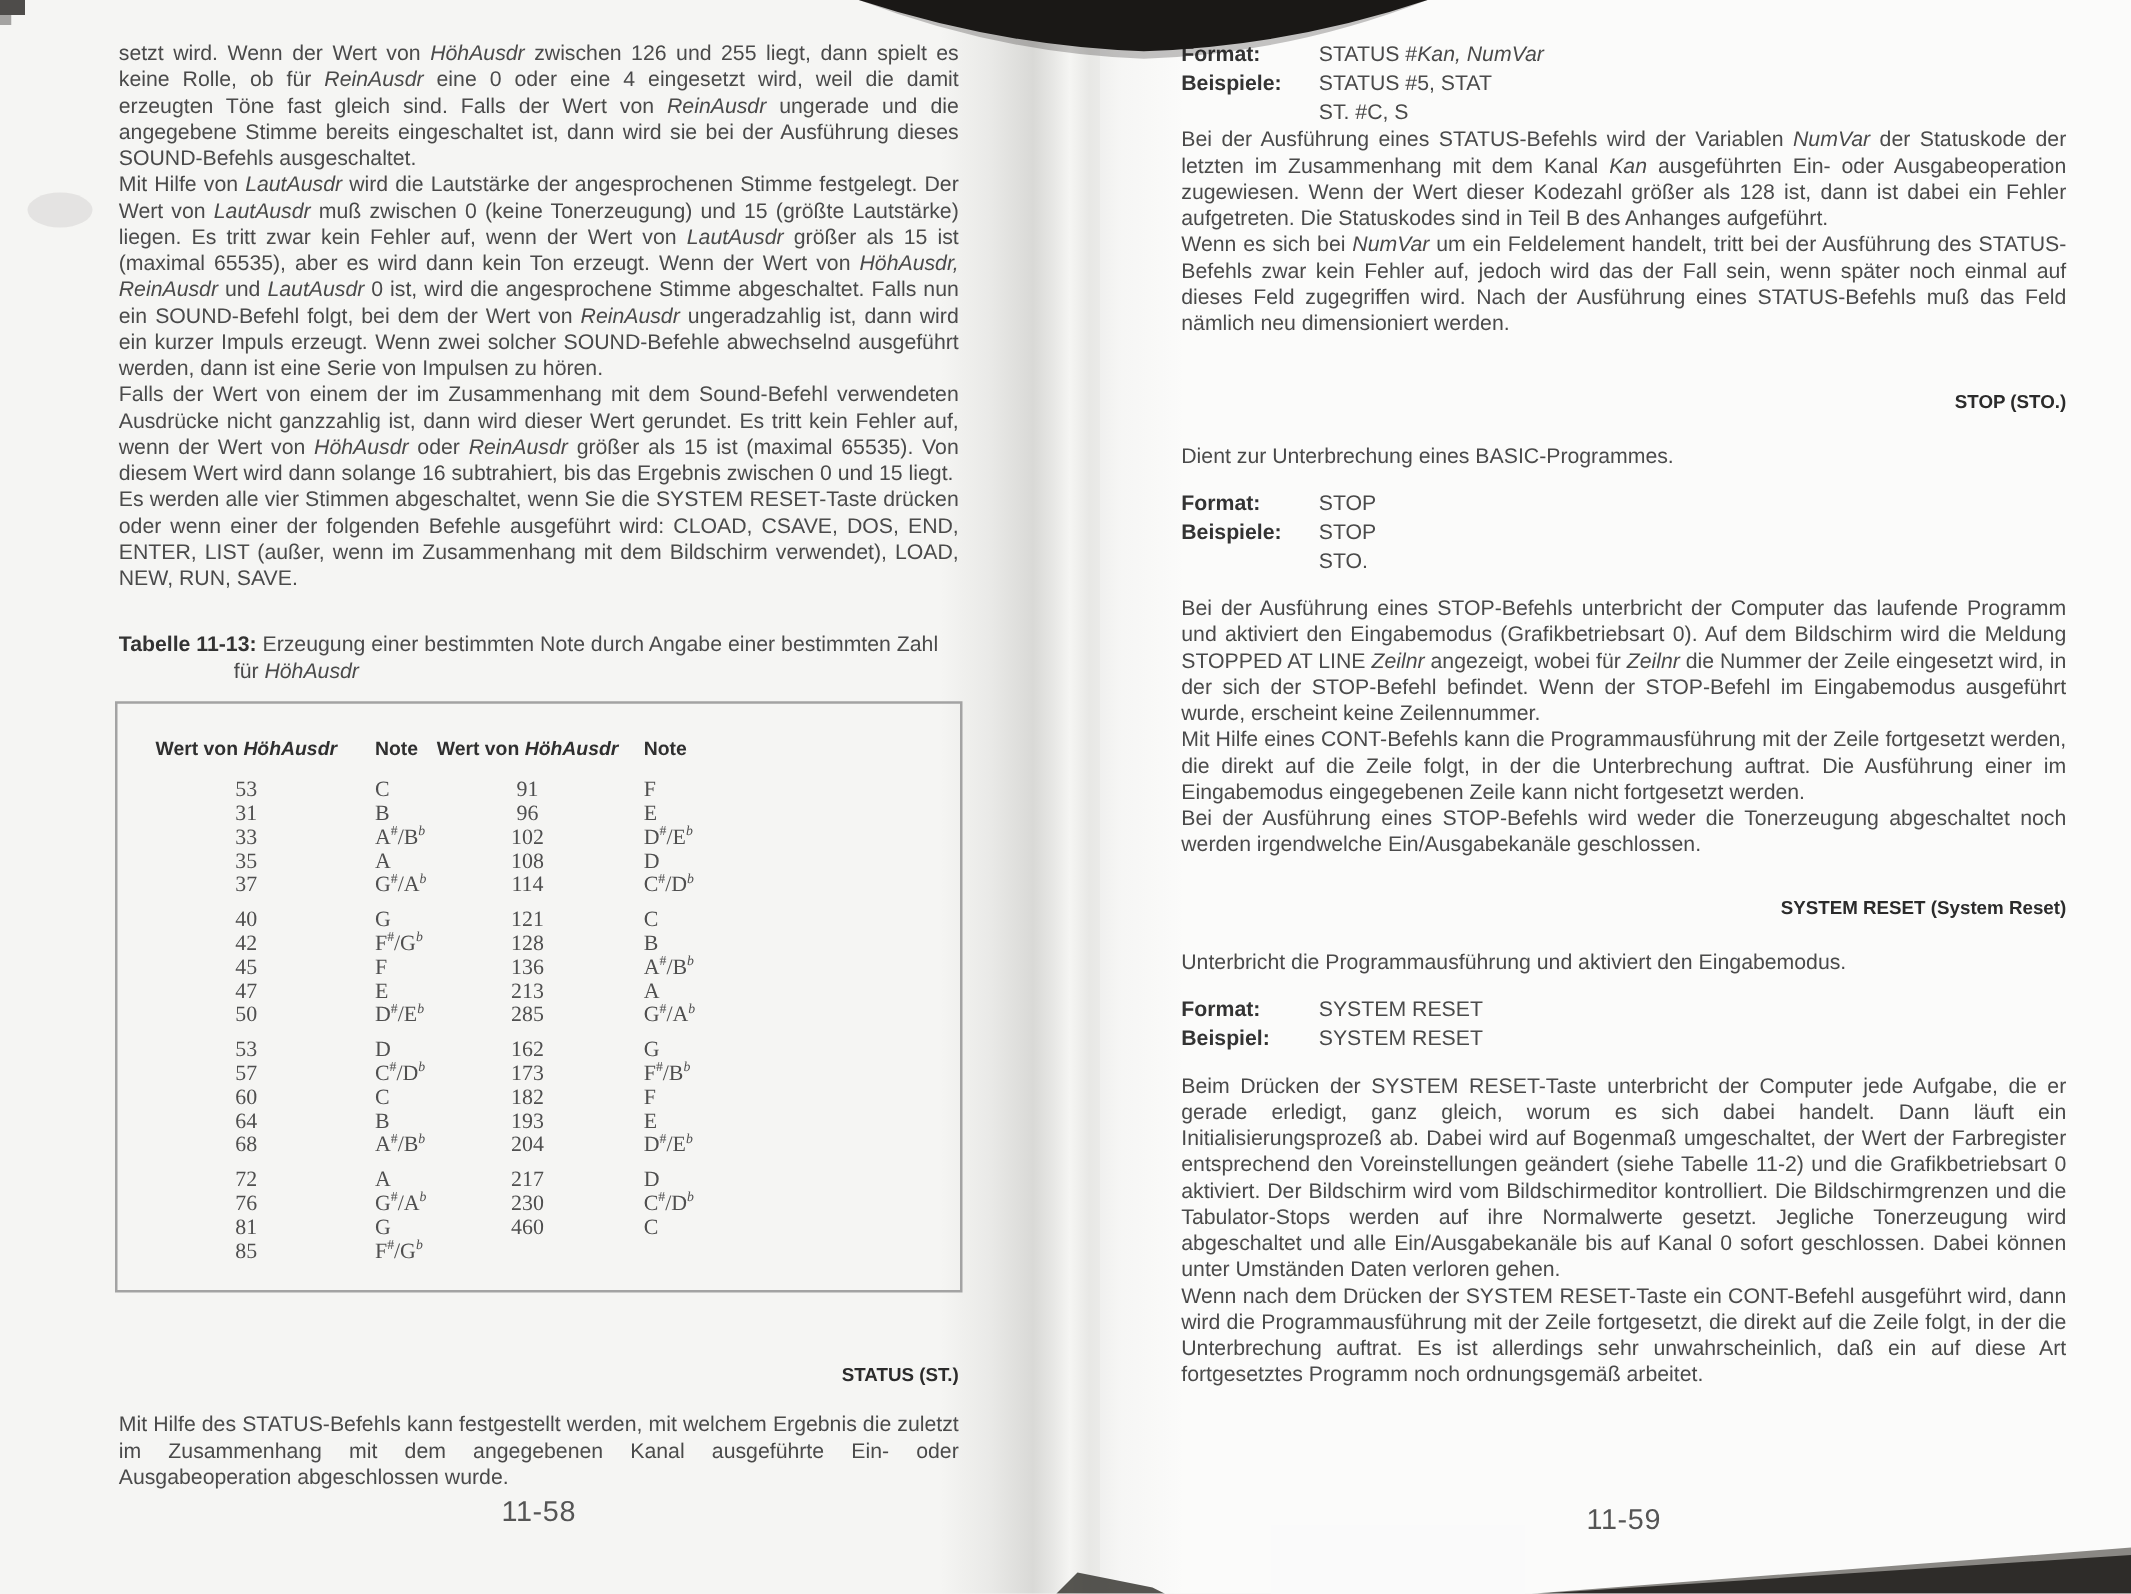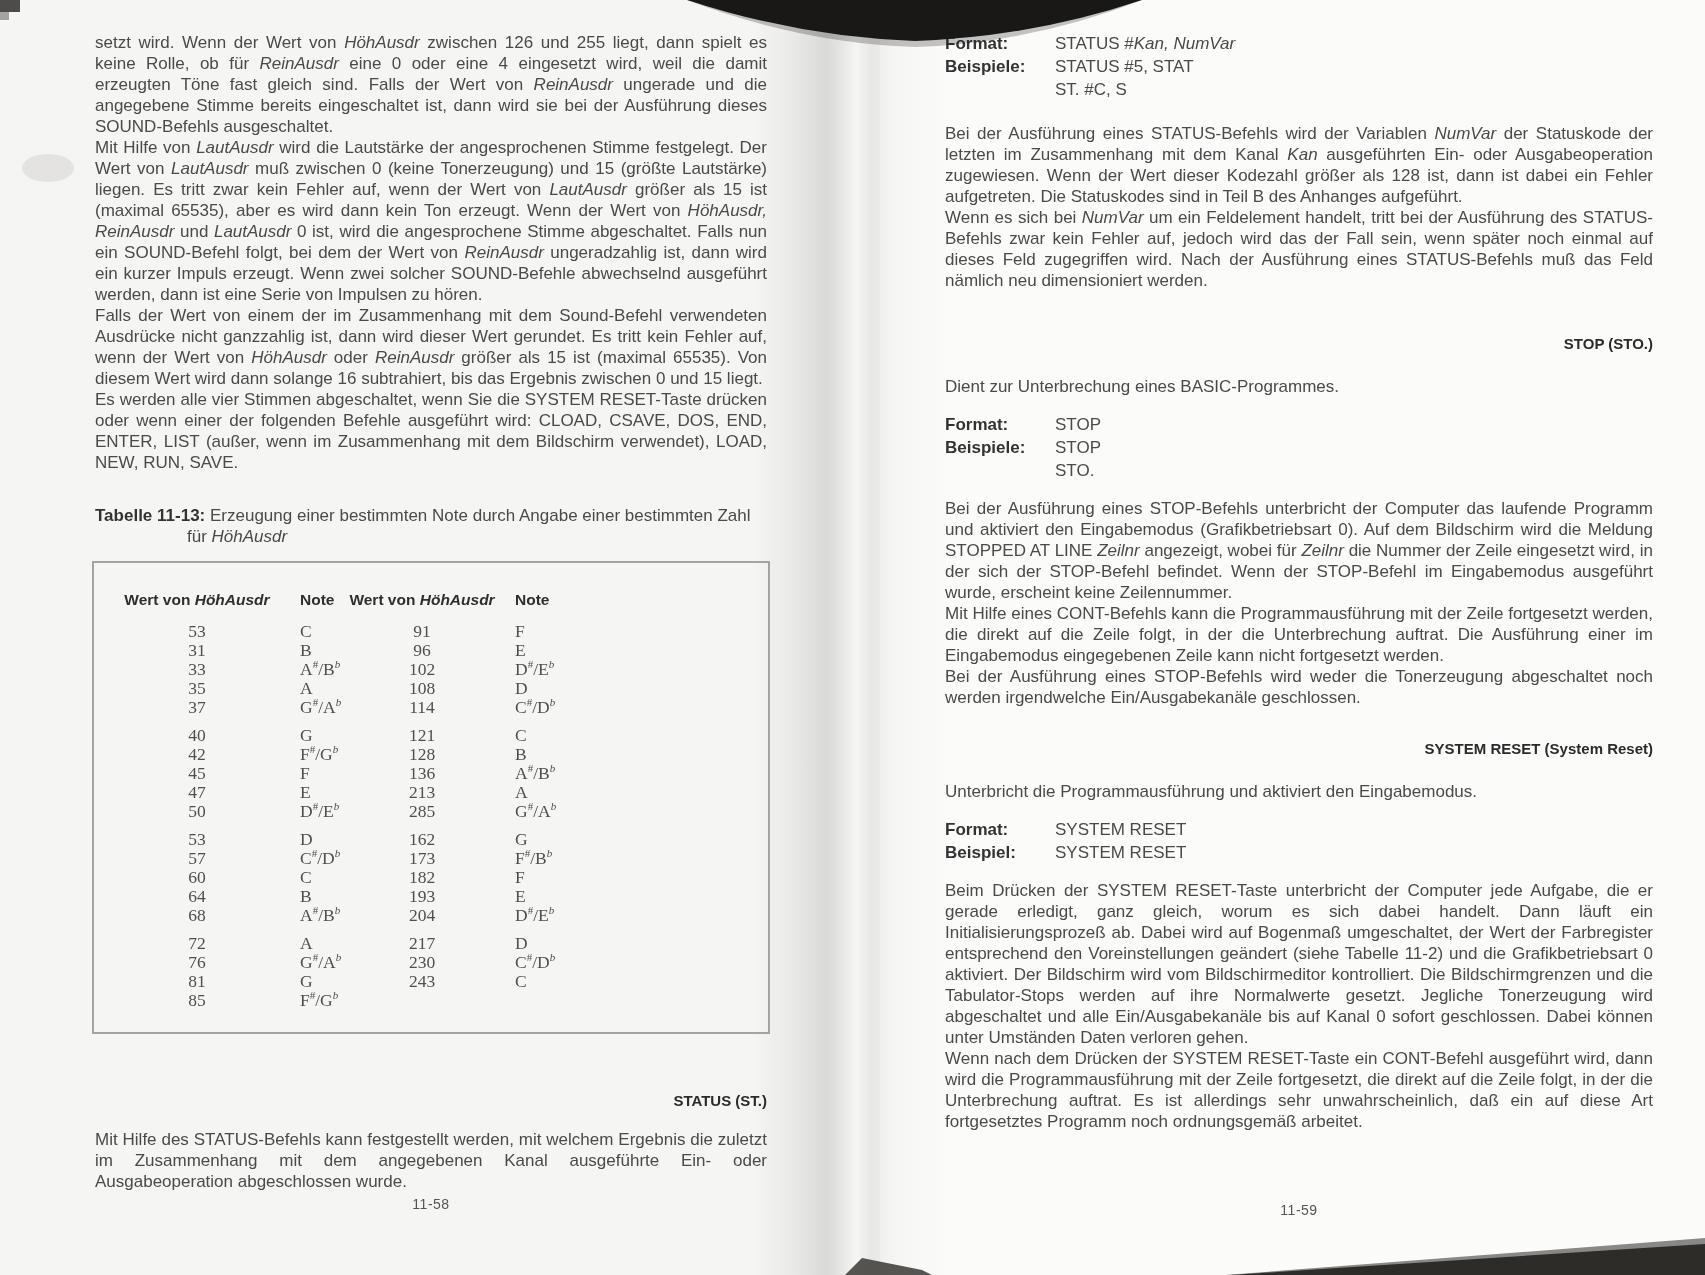--- a/index.html
+++ b/index.html
@@ -53,28 +53,28 @@
 
   .sec-heading { font-size:15px; font-weight:bold; color:#2b2b2b; line-height:25px; margin:0; text-align:right; }
   #left-col .sec-heading { margin-top:54px; }
   .after-heading { margin-top:16px; }
 
   .fmt { line-height:23px; text-align:left; }
   .fmt-row { display:flex;align-items:flex-end; }
   .fmt-label { font-weight:bold; color:#333; width:110px; flex:0 0 110px; }
   .fmt-val { color:#4a4a4a; white-space:nowrap; }
 
-  .mt-para   { margin-top:22px; }
+  .mt-para   { }
   .mt-head   { margin-top:40px; }
   .mt-head2  { margin-top:28px; }
   .mt-intro  { margin-top:20px; }
   .mt-fmt    { margin-top:16px; }
   .mt-body   { margin-top:16px; }
 
-  .page-number { position:absolute; z-index:2; font-size:14px; color:#555; letter-spacing:0.5px; }
+  .page-number { position:absolute; z-index:2; font-size:23px; color:#555; letter-spacing:0.5px; }
   #pn-left  { left:95px;  width:672px; text-align:center; top:1196px; }
   #pn-right { left:945px; width:708px; text-align:center; top:1202px; }
 </style>
 </head>
 <body>
 
 <div class="bg-right"></div>
 <div class="gutter"></div>
 
 <div id="left-col" class="page-col">
@@ -198,21 +198,21 @@
           </div>
           <div class="trow">
             <span class="num">76</span>
             <span class="nt">G<sup>#</sup>/A<sup class="fl">b</sup></span>
             <span class="num">230</span>
             <span class="nt nt4">C<sup>#</sup>/D<sup class="fl">b</sup></span>
           </div>
           <div class="trow">
             <span class="num">81</span>
             <span class="nt">G</span>
-            <span class="num">243</span>
+            <span class="num">460</span>
             <span class="nt nt4">C</span>
           </div>
           <div class="trow">
             <span class="num">85</span>
             <span class="nt">F<sup>#</sup>/G<sup class="fl">b</sup></span>
             <span class="num"></span>
             <span class="nt nt4"></span>
           </div>
         </div>
       </div>

